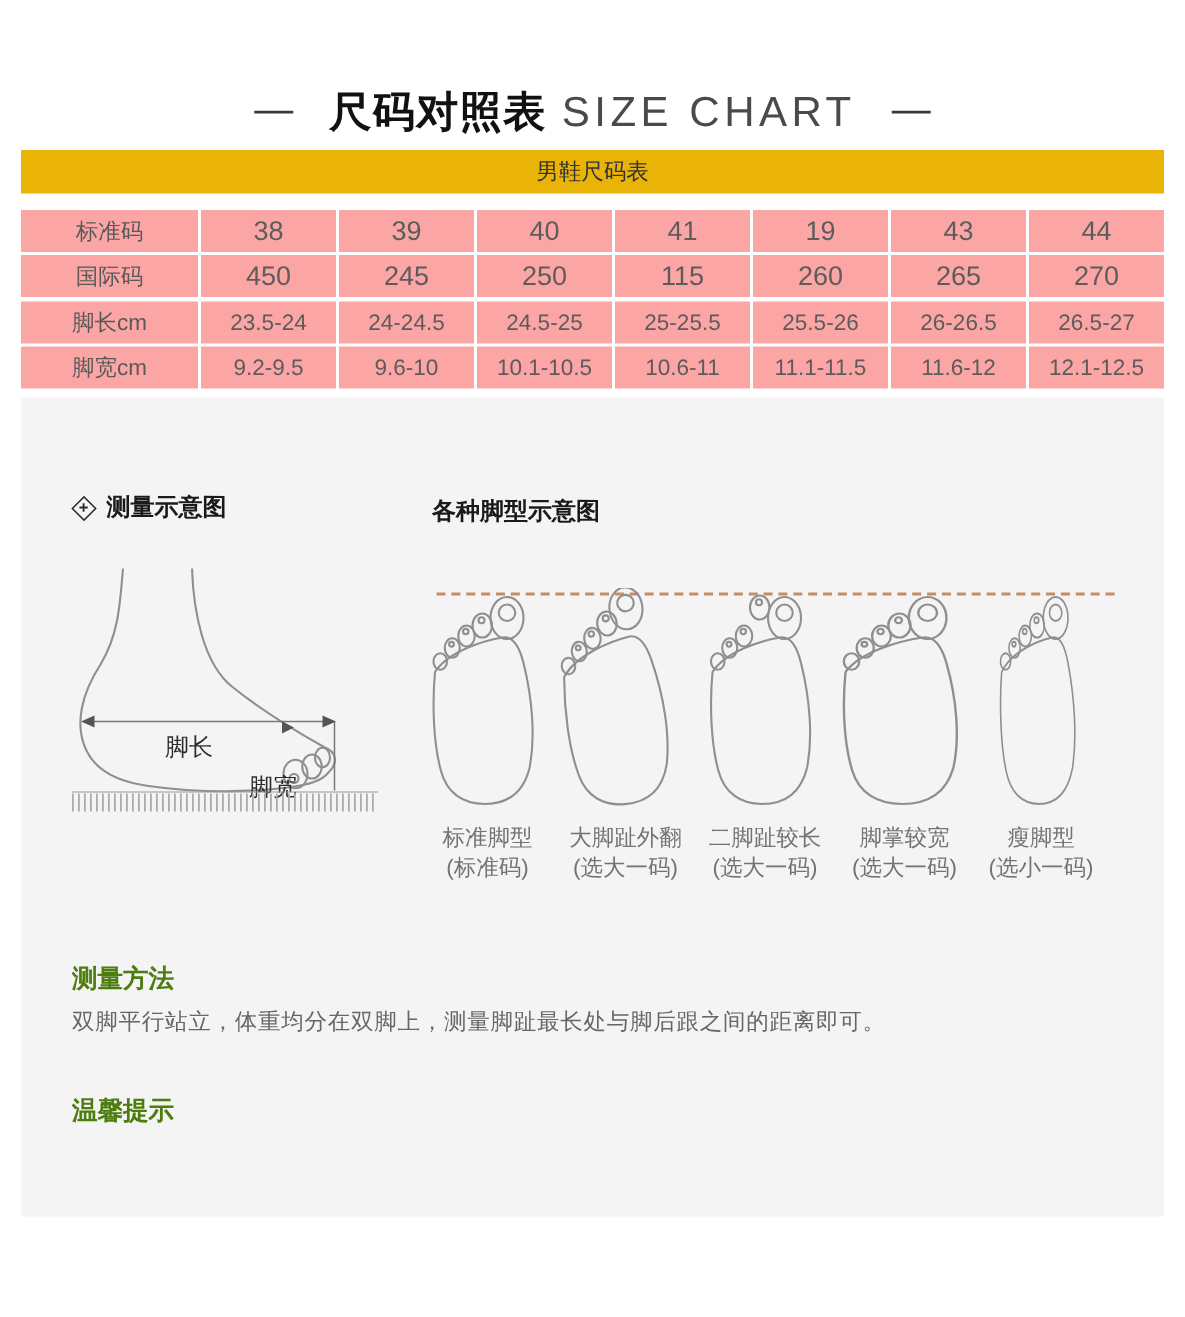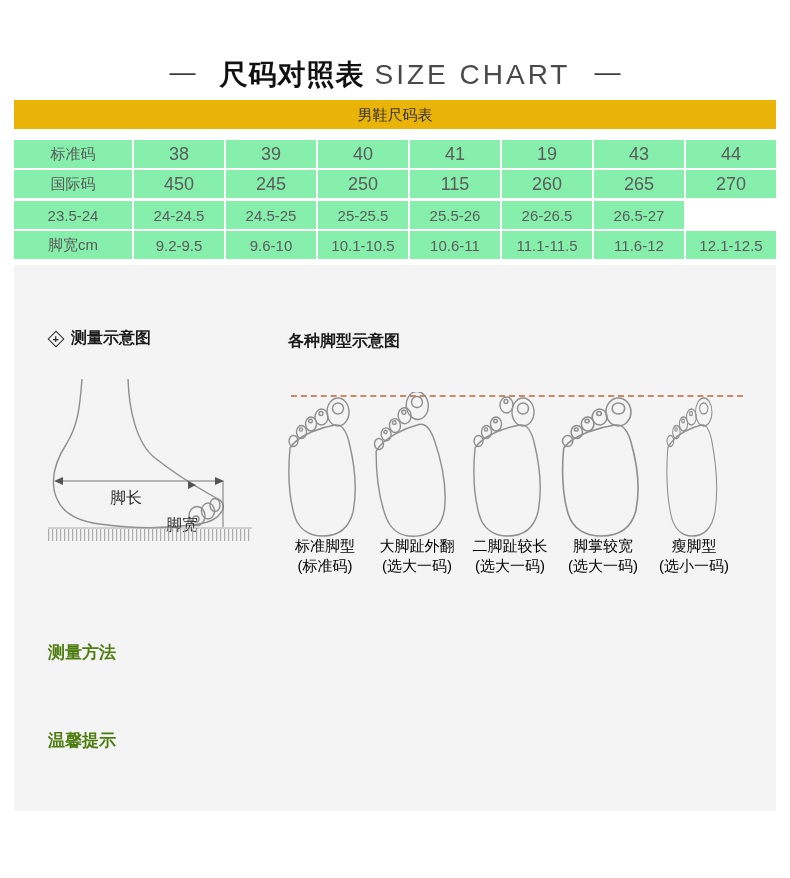--- a/index.html
+++ b/index.html
@@ -13,43 +13,43 @@
   .chart-title .t-en { font-size: 28px; font-weight: 400; color: #4a4a4a; margin-right: 24px; letter-spacing: 3px; }
 
   
   .size-table { margin: 0 14px; }
   .tbl-caption { height: 29px; line-height: 29px; background: #eab308; text-align: center;
                  font-size: 15px; color: #333333; font-weight: 500; margin-bottom: 11px; }
   .trow { display: grid; grid-template-columns: 118px repeat(7, 1fr); column-gap: 2px;
           height: 28px; margin-top: 2px; }
   .trow:first-of-type { margin-top: 0; }
   .trow.gap-lg { margin-top: 3px; }
-  .cell { background: #86efac; display: flex; align-items: center; justify-content: center;
+  .cell { background: #fca5a5; display: flex; align-items: center; justify-content: center;
           color: #595959; font-size: 15px; }
   .trow.num .cell.val { font-size: 18px; color: #5c5c5c; }
   .trow.rng .cell.val { font-size: 15px; color: #5c5c5c; }
 
   
   .panel { position: relative; margin: 6px 14px 0; height: 546px; background: #f4f4f5; overflow: hidden; }
 
   .sec-title { position: absolute; font-size: 16px; font-weight: 700; color: #1a1a1a; white-space: nowrap; }
   .sec-title.left { left: 34px; top: 63px; display: flex; align-items: center; }
   .sec-title.right { left: 274px; top: 66px; }
   .diamond { width: 12px; height: 12px; border: 1.5px solid #2a2a2a; transform: rotate(45deg);
              display: inline-flex; align-items: center; justify-content: center; margin: 0 9px 0 2px; flex: none; }
   .diamond span { transform: rotate(-45deg); font-size: 11px; font-weight: 700; color: #2a2a2a; line-height: 1; }
 
   .side-svg { position: absolute; left: 30px; top: 112px; }
 
   .toe-line { position: absolute; left: 277px; top: 130px; width: 452px; height: 0;
               border-top: 2px dashed #c98a67; }
   .feet-svg { position: absolute; left: 270px; top: 127px; }
 
-  .ft-label { position: absolute; top: 271px; width: 110px; text-align: center;
-              font-size: 15px; line-height: 20px; color: #000000; white-space: nowrap; }
+  .ft-label { position: absolute; top: 284px; width: 110px; text-align: center;
+              font-size: 15px; line-height: 20px; color: #737373; white-space: nowrap; }
   .ft-label.p1 { left: 256px; } .ft-label.p2 { left: 348px; } .ft-label.p3 { left: 441px; }
   .ft-label.p4 { left: 534px; } .ft-label.p5 { left: 625px; }
 
   .blk-title { position: absolute; left: 34px; font-size: 17px; font-weight: 700; color: #4d7c0f; }
   .blk-body  { position: absolute; left: 34px; font-size: 15px; color: #666666; letter-spacing: 0.5px; }
   .method-title { top: 376px; } .method-body { top: 407px; }
   .tips-title   { top: 464px; } .tips-body   { top: 495px; }
 
   svg text { font-family: "Liberation Sans", "DejaVu Sans", sans-serif; }
 </style>
@@ -79,20 +79,21 @@
     <div class="cell val">450</div>
     <div class="cell val">245</div>
     <div class="cell val">250</div>
     <div class="cell val">115</div>
     <div class="cell val">260</div>
     <div class="cell val">265</div>
     <div class="cell val">270</div>
   </div>
 
   <div class="trow rng gap-lg">
+    <div class="cell">脚长cm</div>
     <div class="cell val">23.5-24</div>
     <div class="cell val">24-24.5</div>
     <div class="cell val">24.5-25</div>
     <div class="cell val">25-25.5</div>
     <div class="cell val">25.5-26</div>
     <div class="cell val">26-26.5</div>
     <div class="cell val">26.5-27</div>
   </div>
 
   <div class="trow rng">
@@ -210,14 +211,15 @@
   <div class="ft-label p4">
     <div>脚掌较宽</div>
     <div>(选大一码)</div>
   </div>
   <div class="ft-label p5">
     <div>瘦脚型</div>
     <div>(选小一码)</div>
   </div>
 
   <div class="blk-title method-title">测量方法</div>
+  <div class="blk-body method-body">双脚平行站立，体重均分在双脚上，测量脚趾最长处与脚后跟之间的距离即可。</div>
   <div class="blk-title tips-title">温馨提示</div>
 </div>
 
 </body></html>

